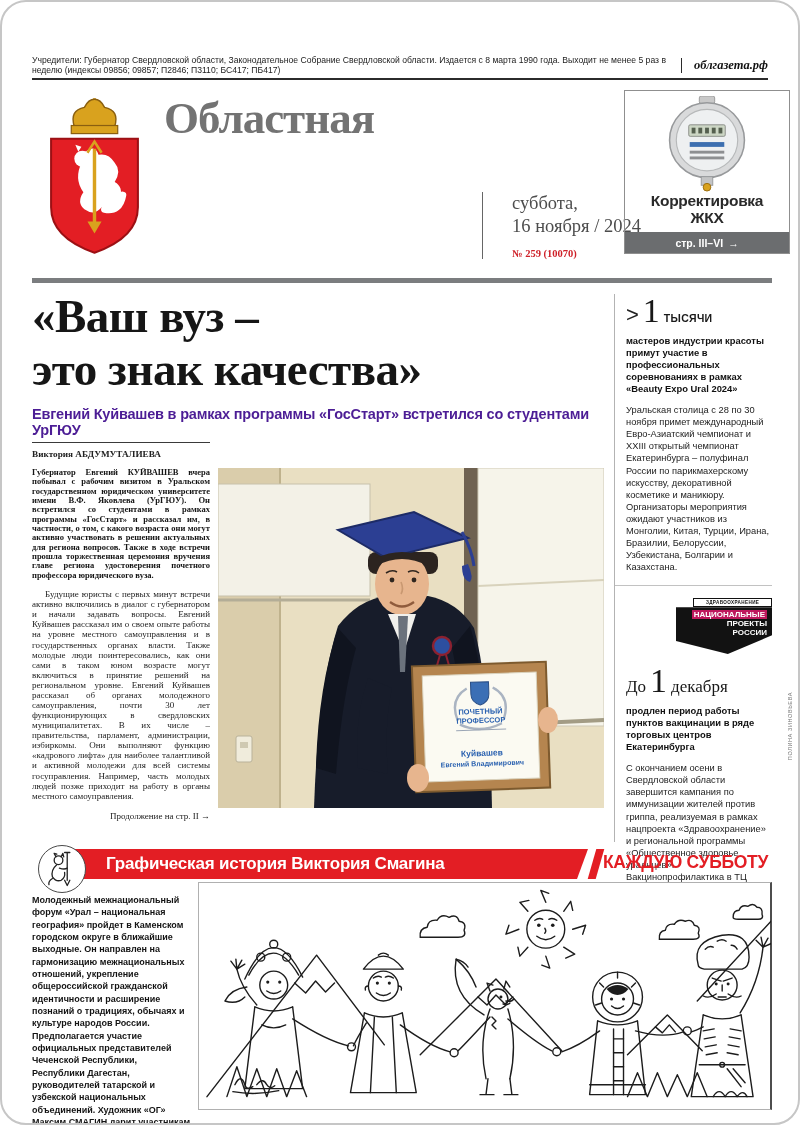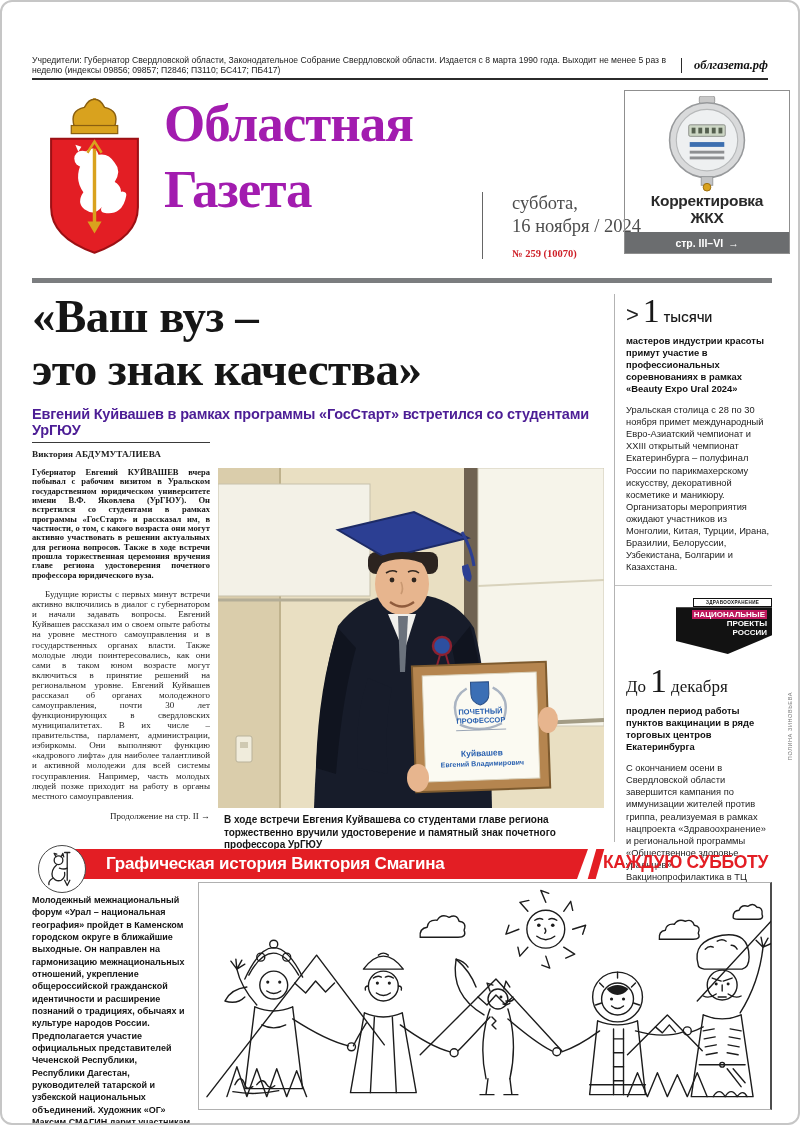--- a/index.html
+++ b/index.html
@@ -1,33 +1,33 @@
 <!DOCTYPE html>
 <html lang="ru"><head>
 <meta charset="utf-8">
 <style>
   * { margin:0; padding:0; box-sizing:border-box; }
   html,body { background:#ffffff; }
   body { width:800px; height:1125px; font-family:"Liberation Sans", sans-serif; color:#1a1a1a; }
   .page { position:relative; width:800px; height:1125px; background:#fff; border:2px solid #c6c6c6;
-          border-radius:12px; overflow:hidden; }
+          border-radius:26px; overflow:hidden; }
 
   
   .topbar { position:absolute; left:30px; right:30px; top:50px; height:28px;
             display:flex; align-items:center; justify-content:space-between;
             border-bottom:2px solid #2b2b2b; }
   .founders { font-size:8.6px; color:#222; letter-spacing:0; padding-right:8px; }
   .site-label { font-family:"Liberation Serif", serif; font-style:italic; font-weight:bold;
                 font-size:12.5px; color:#111; border-left:1.6px solid #2b2b2b; padding-left:12px;
                 white-space:nowrap; }
 
   
   .coat { position:absolute; left:40px; top:94px; width:106px; height:162px; }
   .mast-title { position:absolute; left:162px; top:88px; font-family:"Liberation Serif", serif;
-                font-weight:bold; font-size:53px; line-height:1.25; letter-spacing:-1px; color:#a21caf; }
+                font-weight:bold; font-size:45px; line-height:1.25; letter-spacing:-1px; color:#737373; }
   .dateblock { position:absolute; left:480px; top:190px; padding-left:29px; border-left:1.6px solid #666; }
   .weekday, .date { font-family:"Liberation Serif", serif; font-size:18.5px; color:#4d4d4d; line-height:1.25; }
   .issue { font-family:"Liberation Serif", serif; font-size:10.5px; font-weight:bold; color:#cf2129; margin-top:10px; }
 
   
   .promo { position:absolute; left:622px; top:88px; width:166px; height:164px;
            border:1.3px solid #8f8f8f; display:flex; flex-direction:column; align-items:center; }
   .promo svg { margin-top:5px; }
   .promo-title { font-size:15.5px; font-weight:bold; color:#2a2a2a; text-align:center; line-height:1.12; letter-spacing:-0.3px; }
   .promo-bar { margin-top:auto; width:100%; height:21px; background:#6b6d6f; color:#fff;
@@ -114,21 +114,20 @@
     <circle cx="40" cy="62" r="8" fill="#ffffff"></circle>
     <path d="M36,55 l-3,-7 6,2 z" fill="#ffffff"></path>
     <path d="M62,112 q15,3 18,-14" stroke="#ffffff" stroke-width="7" fill="none" stroke-linecap="round"></path>
     <path d="M52,52 V126" stroke="#d9a21e" stroke-width="3.4"></path>
     <path d="M52,136 l-7,-12 h14 z" fill="#d9a21e"></path>
     <path d="M45,56 l7,-11 7,11" stroke="#d9a21e" stroke-width="2.6" fill="none"></path>
   </svg>
 
   <div class="mast-title">
     <div>Областная</div>
-    <div>Газета</div>
   </div>
 
   <div class="dateblock">
     <div class="weekday">суббота,</div>
     <div class="date">16 ноября / 2024</div>
     <div class="issue">№ 259 (10070)</div>
   </div>
 
   <div class="promo">
     <svg width="88" height="96" viewBox="0 0 90 100">
@@ -219,21 +218,20 @@
         <line x1="238" y1="262" x2="288" y2="262" stroke="#9aa5b5"></line>
         <text x="263" y="288" font-size="8.5" font-weight="bold" fill="#2b62b0" text-anchor="middle" font-family="Liberation Sans, sans-serif">Куйвашев</text>
         <text x="263" y="298" font-size="7" font-weight="bold" fill="#2b62b0" text-anchor="middle" font-family="Liberation Sans, sans-serif">Евгений Владимирович</text>
       </g>
       <ellipse cx="200" cy="310" rx="11" ry="14" fill="#e7b58e"></ellipse>
       <ellipse cx="330" cy="252" rx="10" ry="13" fill="#e7b58e"></ellipse>
       <path d="M150,210 q-14,40 -10,90 l30,6 q-4,-50 4,-86 z" fill="#171c2a"></path>
     </svg>
   </div>
   <div class="photo-credit">ПОЛИНА ЗИНОВЬЕВА</div>
-  <div class="caption">В ходе встречи Евгения Куйвашева со студентами главе региона торжественно вручили удостоверение и памятный знак почетного профессора УрГЮУ</div>
 
   <div class="sidebar">
     <div class="stat-row">
       <span class="stat-gt">&gt;</span>
       <span class="stat-num">1</span>
       <span class="stat-unit">тысячи</span>
     </div>
     <div class="sb-lead">мастеров индустрии красоты примут участие в профессиональных соревнованиях в рамках «Beauty Expo Ural 2024»</div>
     <div class="sb-body">Уральская столица с 28 по 30 ноября примет международный Евро-Азиатский чемпионат и XXIII открытый чемпионат Екатеринбурга – полуфинал России по парикмахерскому искусству, декоративной косметике и маникюру. Организаторы мероприятия ожидают участников из Монголии, Китая, Турции, Ирана, Бразилии, Белоруссии, Узбекистана, Болгарии и Казахстана.</div>
 

